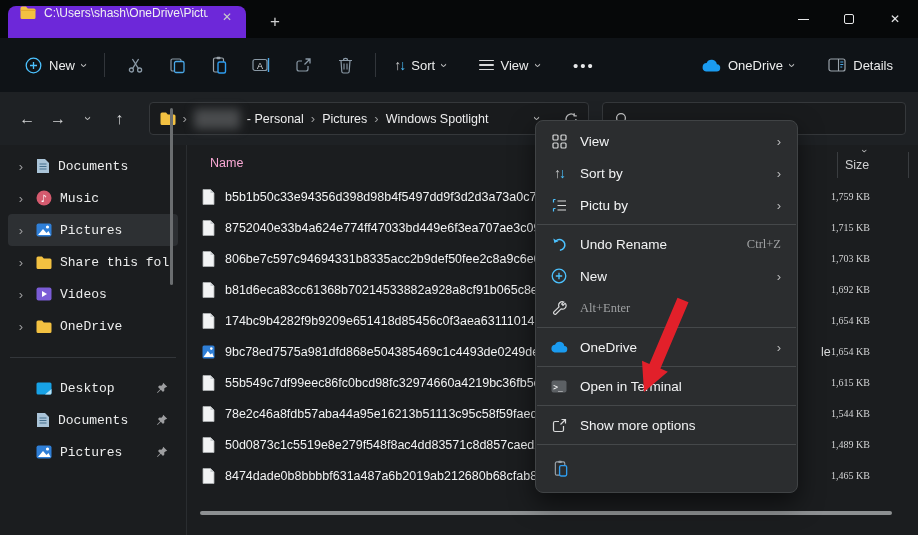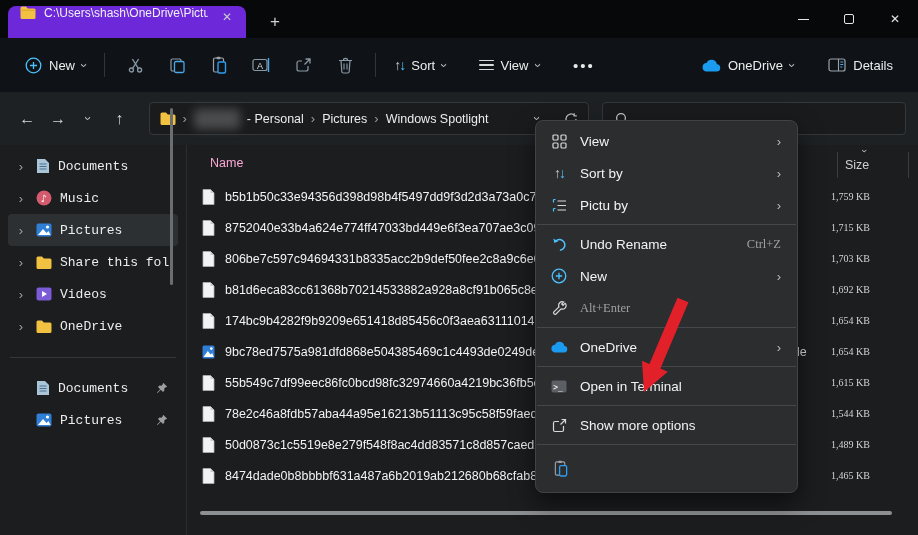--- a/index.html
+++ b/index.html
@@ -60,21 +60,21 @@
   .filearea { position:absolute; left:187px; top:145px; width:731px; height:390px; background:#1b1d1f; }
   .colheader { position:absolute; left:0; top:5px; width:731px; height:28px; }
   .colname { position:absolute; left:23px; top:6px; font-size:12.5px; color:#f9a8d4; }
   .colsize { position:absolute; left:658px; top:8px; font-size:12.5px; color:#cfd0d1; }
   .colsort { position:absolute; left:675px; top:-4px; color:#b9babb; font-size:10px; }
   .colsep1 { position:absolute; left:650px; top:2px; width:1px; height:26px; background:#3a3d40; }
   .colsep2 { position:absolute; left:721px; top:2px; width:1px; height:26px; background:#3a3d40; }
   .filerow { position:absolute; left:0; width:725px; height:31px; display:flex; align-items:center; }
   .filerow .ficon { width:15px; margin-left:15px; display:flex; }
   .fname { margin-left:8px; font-size:12.5px; color:#f2f3f4; white-space:nowrap; overflow:hidden; width:570px; }
-  .ftail { position:absolute; left:610px; font-size:12.5px; color:#d9dadb; }
+  .ftail { position:absolute; left:634px; font-size:12.5px; color:#d9dadb; }
   .fsize { position:absolute; right:42px; font-size:10px; color:#d2d3d4; text-align:left;font-family:Liberation Serif, serif; }
   .hscroll { position:absolute; left:13px; top:366px; width:692px; height:4px; background:#8d9092; border-radius:2px; }
   
   .ctxmenu { position:absolute; left:535px; top:120px; width:263px; background:#2b2d2f;
              border:1px solid #404345; border-radius:8px; box-shadow:0 10px 24px rgba(0,0,0,.55);
              padding:4px 0 6px 0; z-index:50; }
   .mi { height:32px; display:flex; align-items:center; padding:0 12px 0 10px; margin:0 4px; border-radius:4px; gap:12px; }
   .mi-icon { width:18px; display:flex; justify-content:center; }
   .mi-label { flex:1; font-size:13.5px; color:#f2f3f4; white-space:nowrap; }
   .mi-short { font-size:12.5px; color:#9fa1a3;font-family:Liberation Serif, serif; }
@@ -306,20 +306,35 @@
           </svg>
         </span>
       <span class="side-label">OneDrive</span>
     </div>
 
     <div class="side-div"></div>
 
     <div class="side-item">
       <span class="side-ind"></span>
       <span>
+          <svg width="16" height="13" viewBox="0 0 16 13">
+            <rect x="0.5" y="0.5" width="15" height="12" rx="1.5" fill="#17a2e6"></rect>
+            <path d="M9 12.5 15.5 7v4a1.5 1.5 0 0 1-1.5 1.5z" fill="#b5e2f7"></path>
+          </svg>
+        </span>
+      <span class="side-label">Desktop</span>
+      <span class="pin">
+          <svg width="12" height="12" viewBox="0 0 12 12">
+            <path d="M7.2.8l4 4-1.8.6-1.2 1.2.2 2-1.4 1.4-2.2-2.2L1.6 11l-.6-.6 3.2-3.2L2 5l1.4-1.4 2 .2L6.6 2.6z" fill="#9d9ea0"></path>
+          </svg>
+        </span>
+    </div>
+    <div class="side-item">
+      <span class="side-ind"></span>
+      <span>
           <svg width="14" height="16" viewBox="0 0 14 16">
             <path d="M1 1h8l4 4v10H1z" fill="#aac4d8"></path>
             <path d="M3.5 6h7M3.5 8.5h7M3.5 11h7" stroke="#46708e" stroke-width="1"></path>
           </svg>
         </span>
       <span class="side-label">Documents</span>
       <span class="pin">
           <svg width="12" height="12" viewBox="0 0 12 12">
             <path d="M7.2.8l4 4-1.8.6-1.2 1.2.2 2-1.4 1.4-2.2-2.2L1.6 11l-.6-.6 3.2-3.2L2 5l1.4-1.4 2 .2L6.6 2.6z" fill="#9d9ea0"></path>
           </svg>

